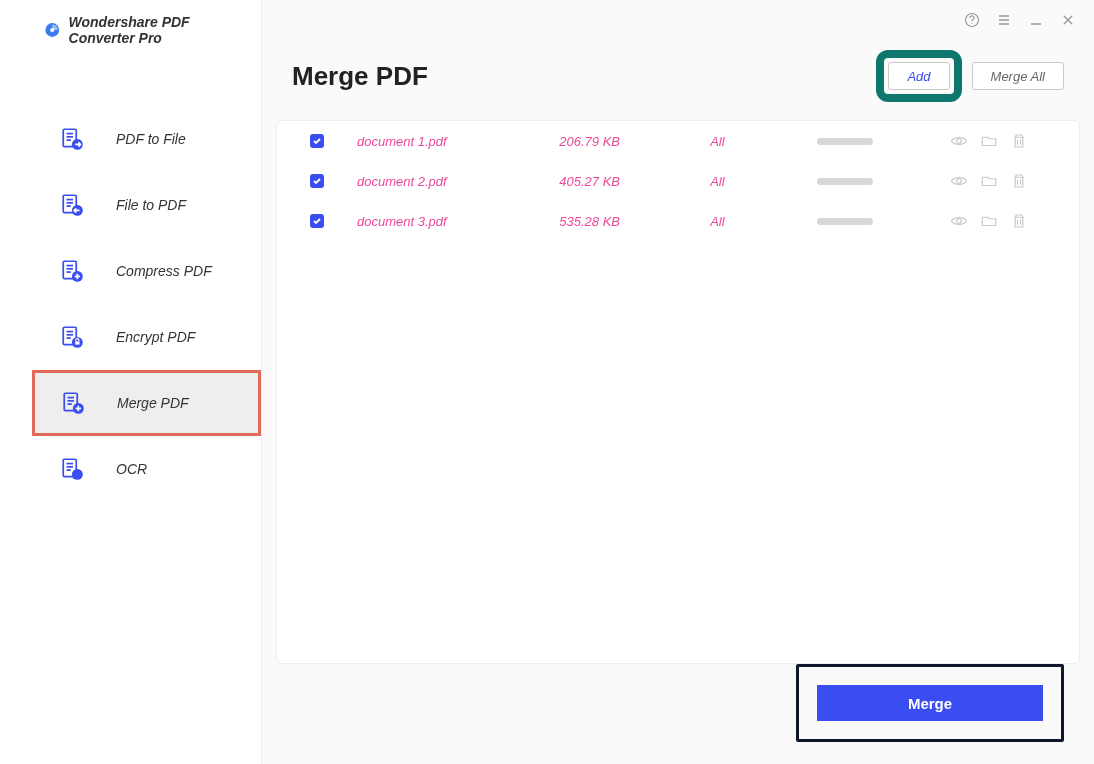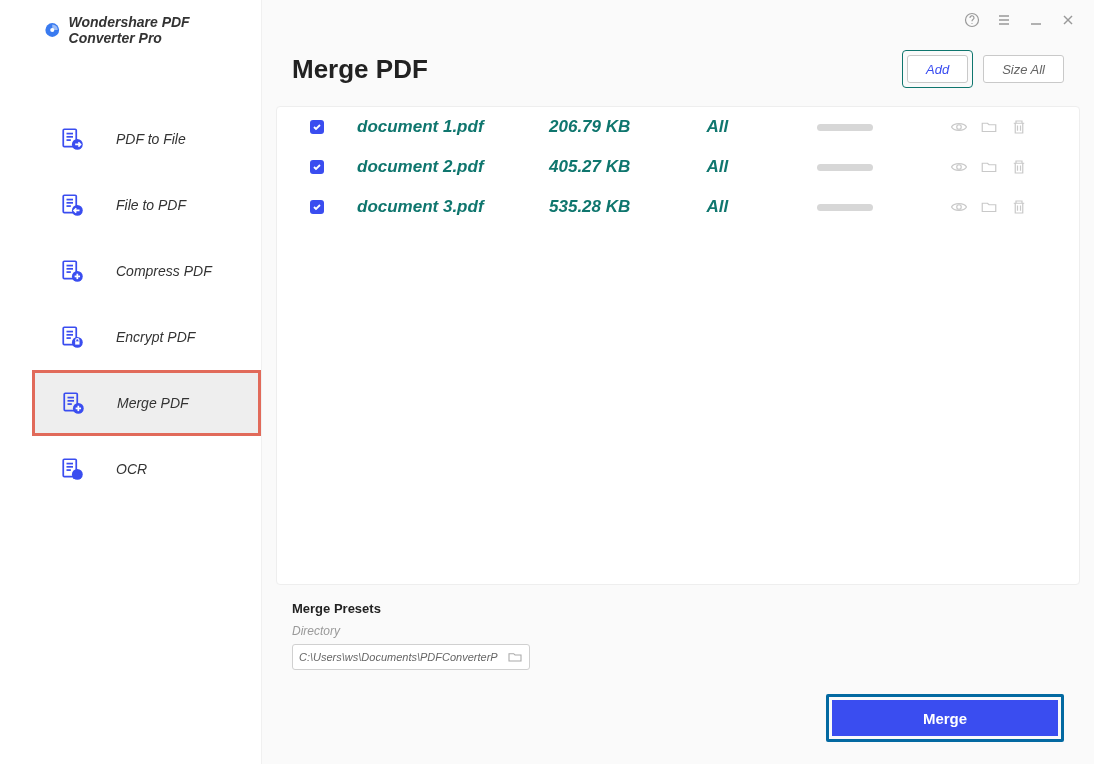--- a/index.html
+++ b/index.html
@@ -14,40 +14,40 @@
 .nav-item.active { background: #eeeeee; border: 3px solid #e16a5a; }
 .nav-icon { width: 26px; height: 26px; flex-shrink: 0; }
 .main { flex: 1; background: #fafafa; display: flex; flex-direction: column; position: relative; }
 .titlebar { height: 40px; display: flex; align-items: center; justify-content: flex-end; gap: 16px; padding: 0 18px; }
 .titlebar .icn { width: 16px; height: 16px; color: #999; cursor: pointer; display: flex; align-items: center; justify-content: center; }
 .header-row { display: flex; align-items: center; justify-content: space-between; padding: 10px 30px 18px 30px; }
 .page-title { font-size: 26px; font-weight: 700; color: #222; }
 .header-btns { display: flex; gap: 10px; align-items: center; }
 .btn { height: 28px; padding: 0 18px; border: 1px solid #c9c9c9; background: #fff; border-radius: 3px; font-style: italic; font-size: 13px; cursor: pointer; display: flex; align-items: center; justify-content: center; color: #666; }
 .btn.add { color: #3a4df0; }
-.highlight-box { border: 1px solid #0f766e; padding: 4px; border-radius: 4px; }
+.highlight-box { border: 8px solid #0f766e; padding: 4px; border-radius: 12px; }
 .table-wrap { background: #fff; margin: 0 14px; border: 1px solid #eee; border-radius: 4px; flex: 1; overflow: hidden; }
 .thead, .trow { display: grid; grid-template-columns: 60px 1.4fr 1fr 1fr 1fr 160px; align-items: center; padding: 0 10px; }
 .thead { height: 44px; font-style: italic; color: #888; border-bottom: 1px solid #eee; }
-.trow { height: 40px; font-style: italic; color: #0f766e; font-size: 17px; font-weight: bold; }
+.trow { height: 40px; font-style: italic; color: #ec4899; font-size: 13px; }
 .th, .td { text-align: center; }
 .th.fname, .td.fname { text-align: left; padding-left: 10px; }
 .checkbox { width: 14px; height: 14px; background: #3a4df0; border-radius: 3px; display: inline-flex; align-items: center; justify-content: center; margin: 0 auto; cursor: pointer; }
 .checkbox svg { width: 10px; height: 10px; }
 .status-bar { width: 56px; height: 7px; background: #d7d7d7; border-radius: 4px; margin: 0 auto; }
 .actions { display: flex; gap: 12px; justify-content: center; color: #c9c9c9; }
 .actions .aicn { width: 18px; height: 18px; cursor: pointer; }
 .presets { padding: 16px 30px 24px 30px; }
 .presets-title { font-weight: 700; font-size: 13px; color: #222; margin-bottom: 8px; }
 .presets-label { font-style: italic; color: #999; font-size: 12px; margin-bottom: 6px; }
 .dir-input { display: flex; align-items: center; border: 1px solid #d0d0d0; border-radius: 3px; width: 238px; height: 26px; padding: 0 6px; font-style: italic; font-size: 11px; color: #666; background: #fff; }
 .dir-input span { flex: 1; white-space: nowrap; overflow: hidden; }
 .dir-input .folder-btn { width: 16px; height: 16px; color: #aaa; cursor: pointer; }
 .merge-footer { display: flex; justify-content: flex-end; padding: 0 30px 22px 0; }
-.merge-btn-wrap { border: 3px solid #0369a1; padding: 3px; border-radius: 2px; }
+.merge-btn-wrap { border: 3px solid #0f172a; padding: 18px; border-radius: 2px; }
 .merge-btn { width: 226px; height: 36px; background: #3a4df0; color: #fff; border: none; font-weight: 700; font-size: 15px; cursor: pointer; }
 </style>
 </head>
 <body>
 
 <div class="app">
   <aside class="sidebar">
     <div class="logo-row">
       <svg class="logo-mark" viewBox="0 0 24 24">
           <circle cx="12" cy="12" r="10" fill="#3a7bf0"></circle>
@@ -157,21 +157,21 @@
           </svg>
         </span>
     </div>
 
     <div class="header-row">
       <h1 class="page-title">Merge PDF</h1>
       <div class="header-btns">
         <span class="highlight-box">
           <button class="btn add">Add</button>
         </span>
-        <button class="btn">Size All</button>
+        <button class="btn">Merge All</button>
       </div>
     </div>
 
     <div class="table-wrap">
 
       <div class="trow">
         <div class="td"><span class="checkbox">
               <svg viewBox="0 0 10 10" stroke="#fff" stroke-width="1.8" fill="none">
                 <path d="M2 5 L4 7 L8 3"></path>
               </svg>
@@ -242,30 +242,20 @@
           <svg class="aicn" viewBox="0 0 24 24" fill="none" stroke="currentColor" stroke-width="1.6">
               <path d="M3 7 L3 18 L21 18 L21 9 L12 9 L10 7 Z"></path>
             </svg>
           <svg class="aicn" viewBox="0 0 24 24" fill="none" stroke="currentColor" stroke-width="1.6">
               <path d="M5 7 L19 7 M8 7 L8 4 L16 4 L16 7 M7 7 L7 20 L17 20 L17 7 M10 10 L10 17 M14 10 L14 17"></path>
             </svg>
         </div>
       </div>
     </div>
 
-    <div class="presets">
-      <div class="presets-title">Merge Presets</div>
-      <div class="presets-label">Directory</div>
-      <div class="dir-input">
-        <span>C:\Users\ws\Documents\PDFConverterP</span>
-        <svg class="folder-btn" viewBox="0 0 24 24" fill="none" stroke="currentColor" stroke-width="1.6">
-            <path d="M3 7 L3 18 L21 18 L21 9 L12 9 L10 7 Z"></path>
-          </svg>
-      </div>
-    </div>
 
     <div class="merge-footer">
       <span class="merge-btn-wrap">
         <button class="merge-btn">Merge</button>
       </span>
     </div>
   </main>
 </div>
 
 </body></html>

